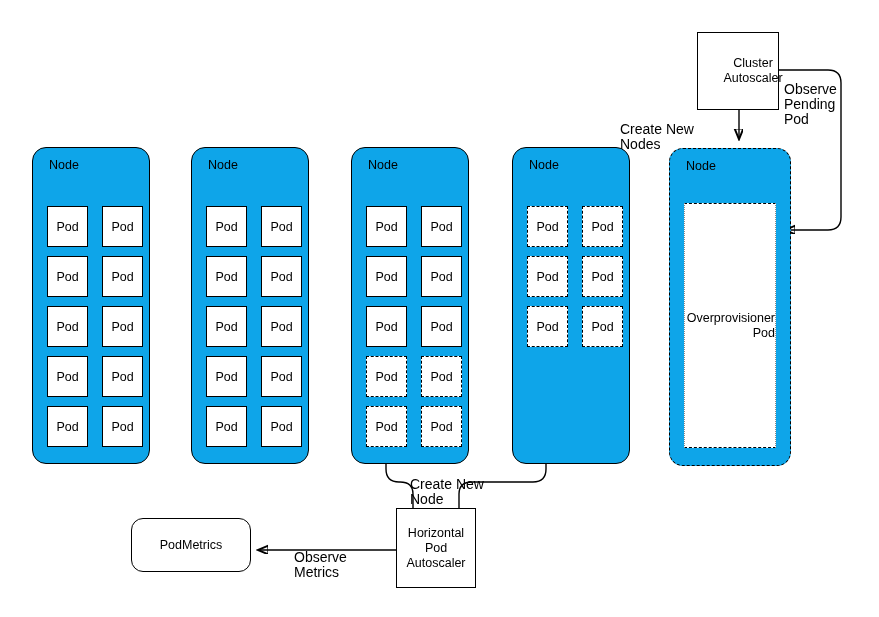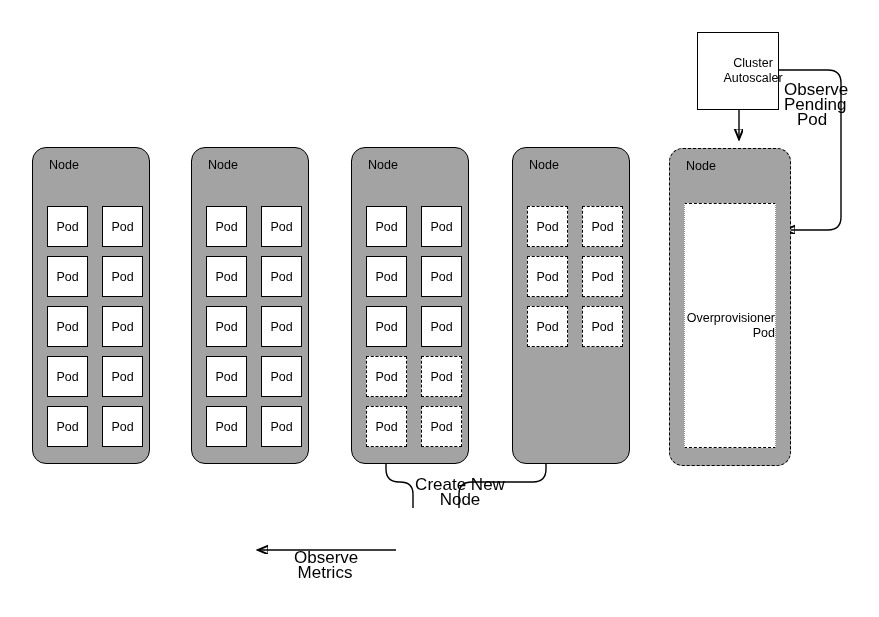--- a/index.html
+++ b/index.html
@@ -17,21 +17,21 @@
     width: 879px;
     height: 617px;
     background: #ffffff;
     overflow: hidden;
   }
   .node {
     position: absolute;
     box-sizing: border-box;
     border: 1.4px solid #000000;
     border-radius: 14px;
-    background: #a3a3a3;
+    background: #0ea5e9;
   }
   .node.dashed {
     border-style: dashed;
     border-width: 1.4px;
   }
   .node-label {
     position: absolute;
     left: 16px;
     top: 10px;
     font-size: 12.5px;
@@ -81,24 +81,24 @@
     text-align: center;
     font-size: 12.5px;
     line-height: 15px;
     color: #000000;
   }
   .box.rounded {
     border-radius: 12px;
   }
   .edge-label {
     position: absolute;
-    font-size: 17px;
+    font-size: 14px;
     line-height: 15px;
     color: #000000;
-    text-align: center;
+    text-align: left;
     white-space: pre-line;
     background: transparent;
   }
   svg.wires {
     position: absolute;
     left: 0;
     top: 0;
     width: 879px;
     height: 617px;
     pointer-events: none;
@@ -187,22 +187,27 @@
 
   <div class="node dashed" style="left:669px; top:148px; width:122px; height:318px;">
     <span class="node-label">Node</span>
   </div>
   <div class="bigpod sidedot" style="left:684px; top:203px; width:92px; height:245px;">Overprovisioner
 Pod</div>
 
   <div class="box" style="left:697px; top:32px; width:82px; height:78px;padding-left:30px;">Cluster
 Autoscaler</div>
 
-
-
+  <div class="box" style="left:396px; top:508px; width:80px; height:80px;">Horizontal
+Pod
+Autoscaler</div>
+
+  <div class="box rounded" style="left:131px; top:518px; width:120px; height:54px;">PodMetrics</div>
+
+  <div class="edge-label" style="left:620px; top:122px; width:105px;">Create New Nodes</div>
 
   <div class="edge-label" style="left:784px; top:82px; width:56px;">Observe
 Pending
 Pod</div>
 
   <div class="edge-label" style="left:410px; top:477px; width:100px;">Create New Node</div>
 
   <div class="edge-label" style="left:294px; top:550px; width:62px;">Observe
 Metrics</div>
 

